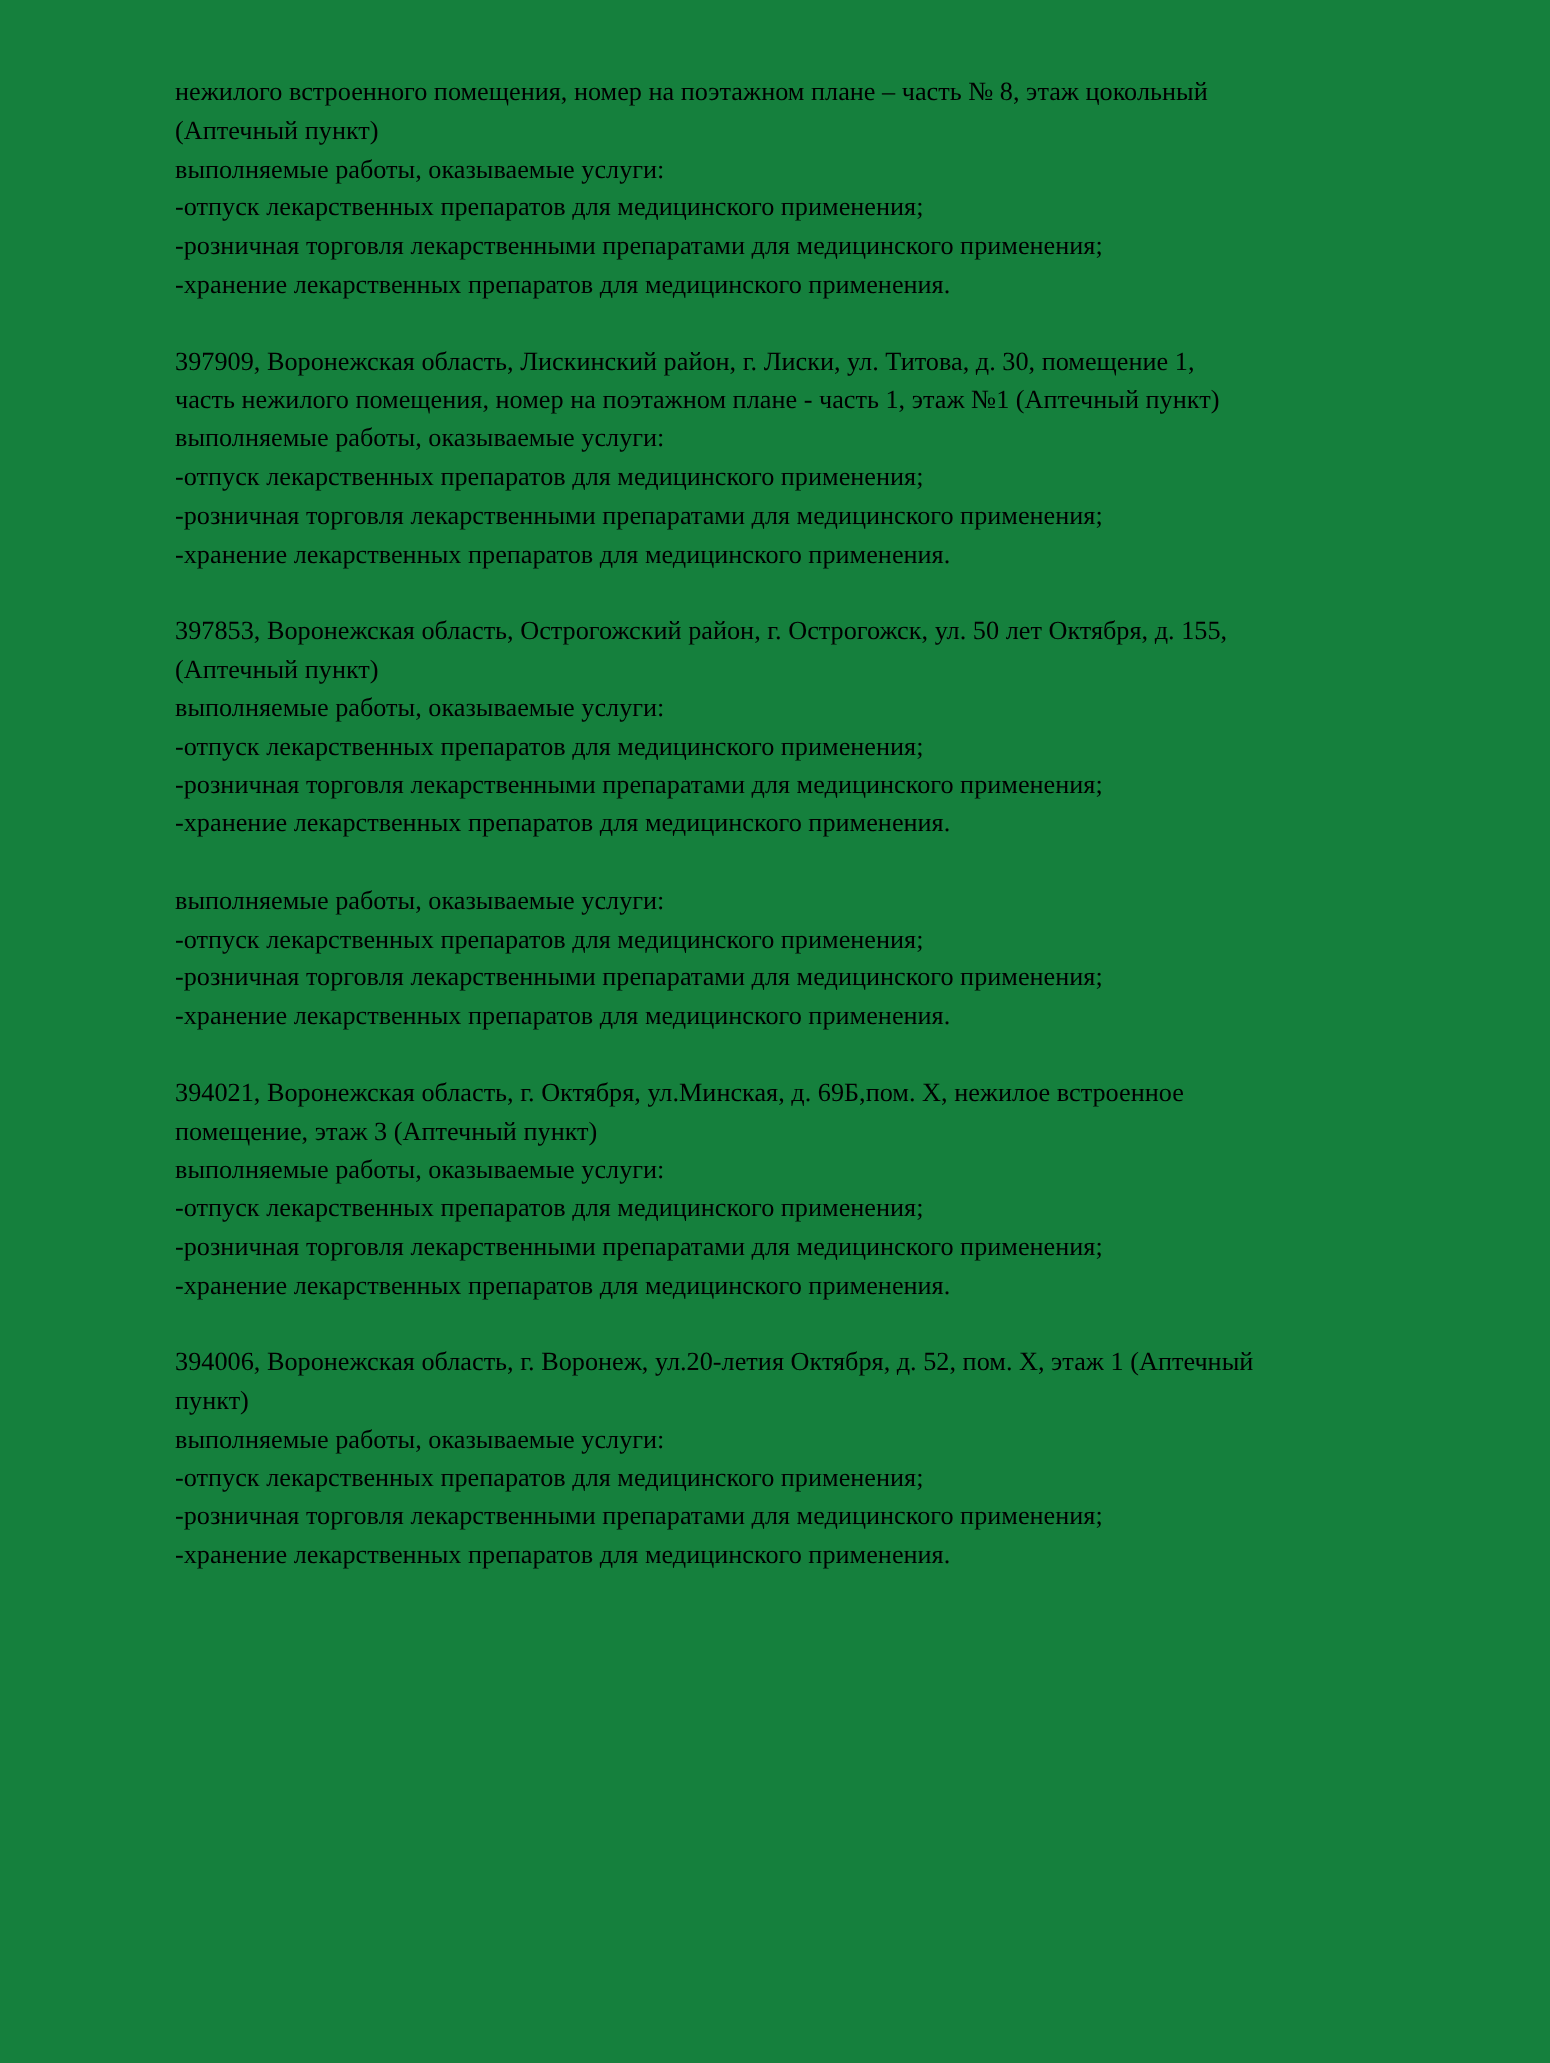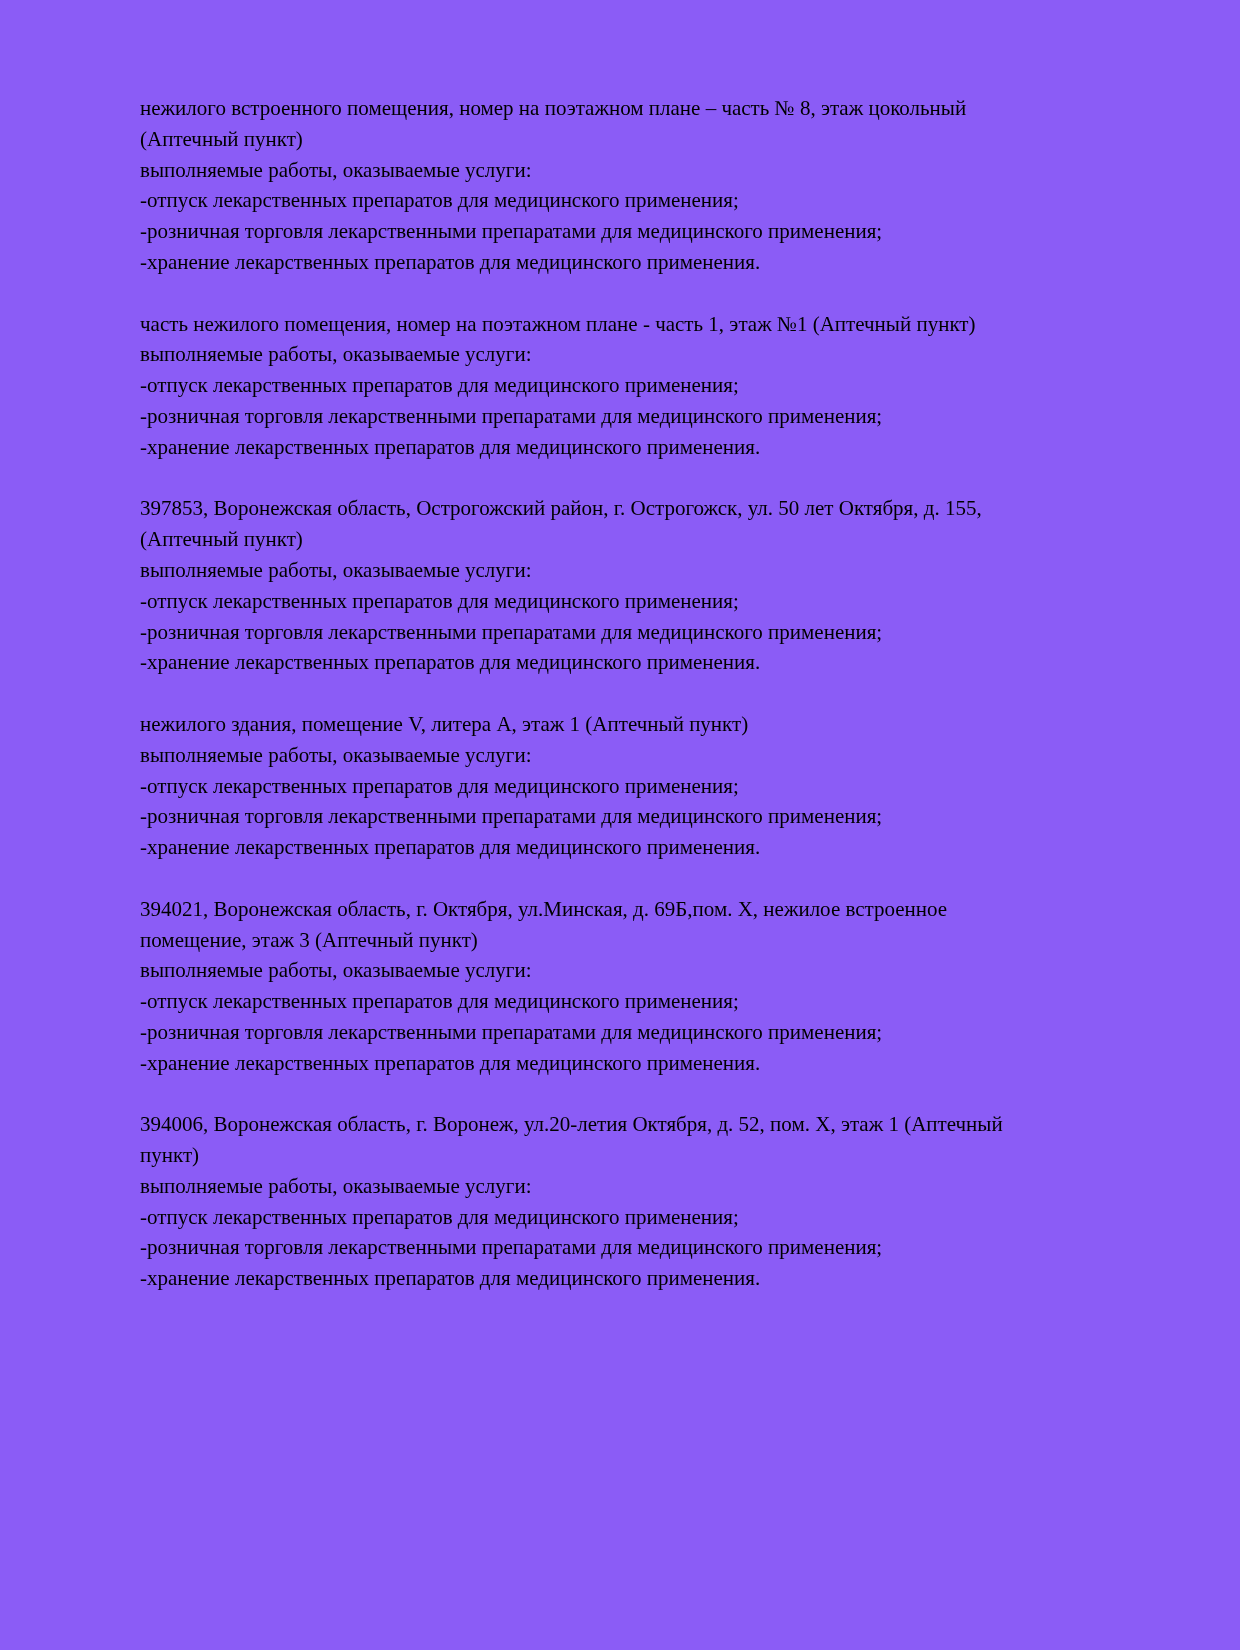--- a/index.html
+++ b/index.html
@@ -4,27 +4,27 @@
 <style>
   html, body {
     margin: 0;
     padding: 0;
     background: #ffffff;
   }
   .page {
     position: relative;
     width: 1240px;
     height: 1650px;
-    background: #8b5cf6;
+    background: #15803d;
     color: #000000;
     font-family: "Liberation Serif", "DejaVu Serif", serif;
     font-size: 21px;
     line-height: 30.8px;
     box-sizing: border-box;
-    padding: 93px 90px 0 140px;
+    padding: 58px 90px 0 140px;
     overflow: hidden;
   }
   .section {
     margin: 0 0 30.8px 0;
   }
   .line {
     white-space: pre;
   }
 </style>
 </head>
@@ -34,36 +34,36 @@
   <div class="content">
       <div class="section">
         <div class="line">нежилого встроенного помещения, номер на поэтажном плане – часть № 8, этаж цокольный</div>
         <div class="line">(Аптечный пункт)</div>
         <div class="line">выполняемые работы, оказываемые услуги:</div>
         <div class="line">-отпуск лекарственных препаратов для медицинского применения;</div>
         <div class="line">-розничная торговля лекарственными препаратами для медицинского применения;</div>
         <div class="line">-хранение лекарственных препаратов для медицинского применения.</div>
       </div>
       <div class="section">
+        <div class="line">397909, Воронежская область, Лискинский район, г. Лиски, ул. Титова, д. 30, помещение 1,</div>
         <div class="line">часть нежилого помещения, номер на поэтажном плане - часть 1, этаж №1 (Аптечный пункт)</div>
         <div class="line">выполняемые работы, оказываемые услуги:</div>
         <div class="line">-отпуск лекарственных препаратов для медицинского применения;</div>
         <div class="line">-розничная торговля лекарственными препаратами для медицинского применения;</div>
         <div class="line">-хранение лекарственных препаратов для медицинского применения.</div>
       </div>
       <div class="section">
         <div class="line">397853, Воронежская область, Острогожский район, г. Острогожск, ул. 50 лет Октября, д. 155,</div>
         <div class="line">(Аптечный пункт)</div>
         <div class="line">выполняемые работы, оказываемые услуги:</div>
         <div class="line">-отпуск лекарственных препаратов для медицинского применения;</div>
         <div class="line">-розничная торговля лекарственными препаратами для медицинского применения;</div>
         <div class="line">-хранение лекарственных препаратов для медицинского применения.</div>
       </div>
       <div class="section">
-        <div class="line">нежилого здания, помещение V, литера А, этаж 1 (Аптечный пункт)</div>
         <div class="line">выполняемые работы, оказываемые услуги:</div>
         <div class="line">-отпуск лекарственных препаратов для медицинского применения;</div>
         <div class="line">-розничная торговля лекарственными препаратами для медицинского применения;</div>
         <div class="line">-хранение лекарственных препаратов для медицинского применения.</div>
       </div>
       <div class="section">
         <div class="line">394021, Воронежская область, г. Октября, ул.Минская, д. 69Б,пом. X, нежилое встроенное</div>
         <div class="line">помещение, этаж 3 (Аптечный пункт)</div>
         <div class="line">выполняемые работы, оказываемые услуги:</div>
         <div class="line">-отпуск лекарственных препаратов для медицинского применения;</div>

